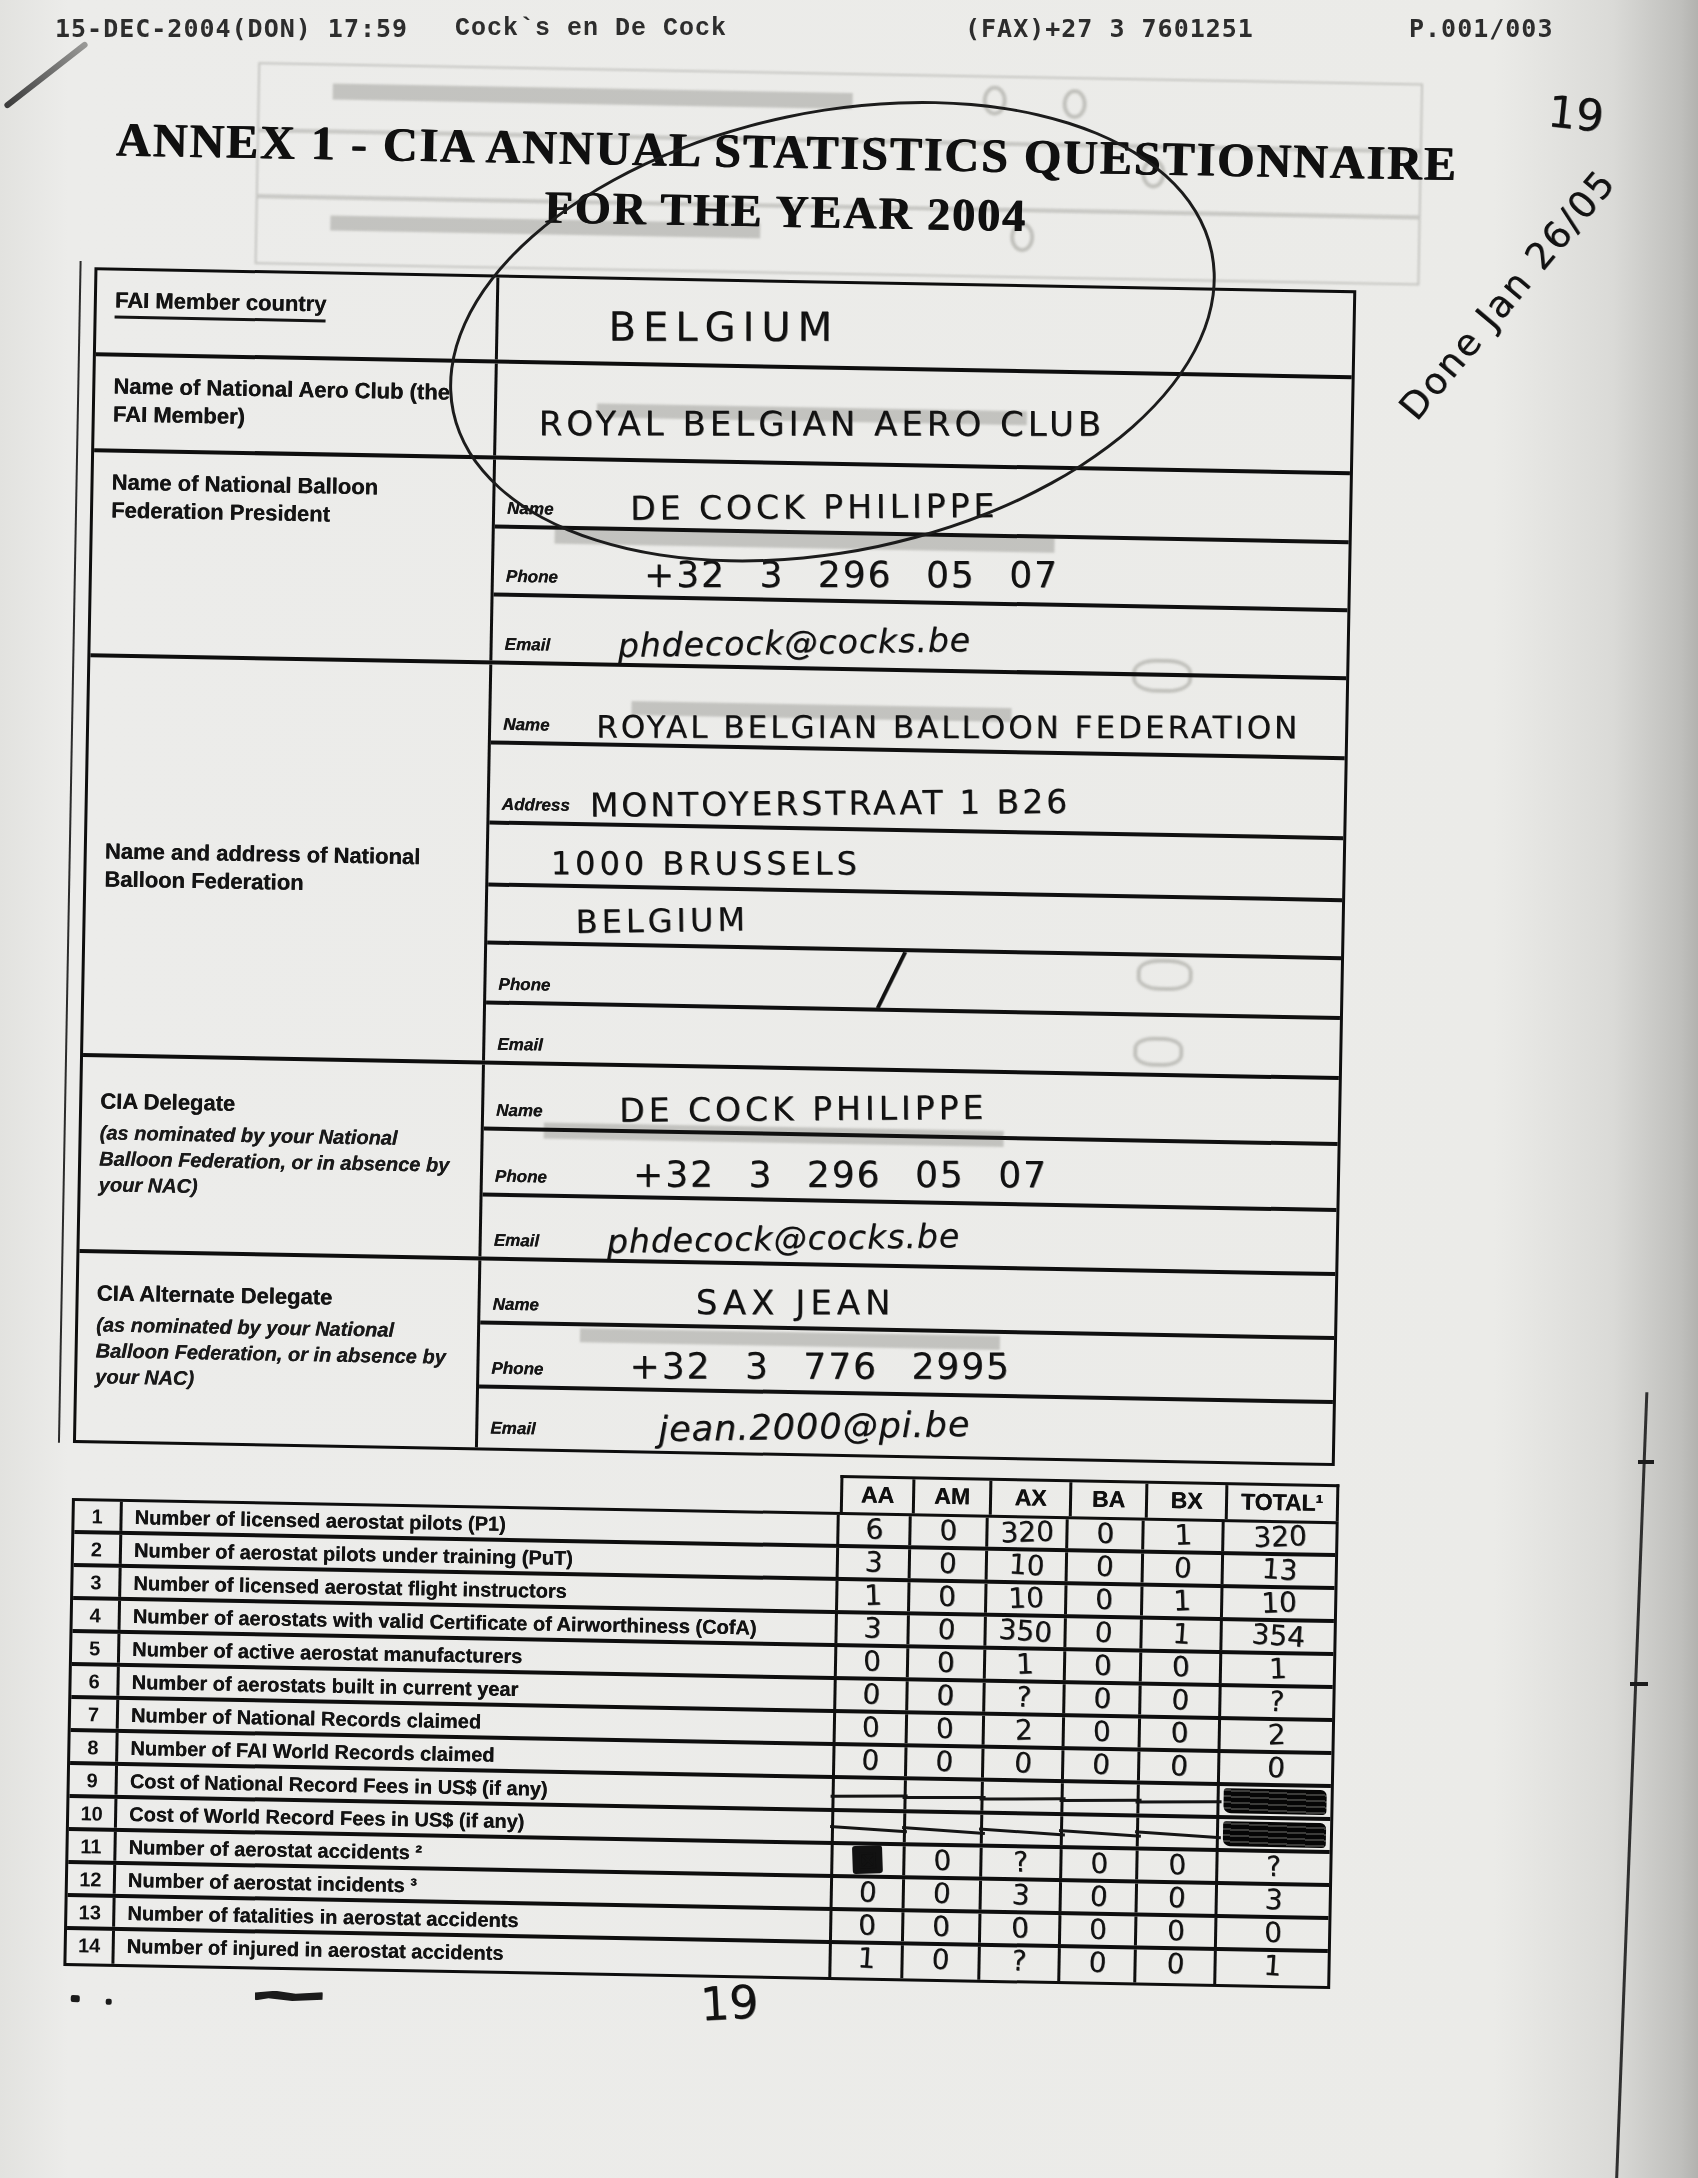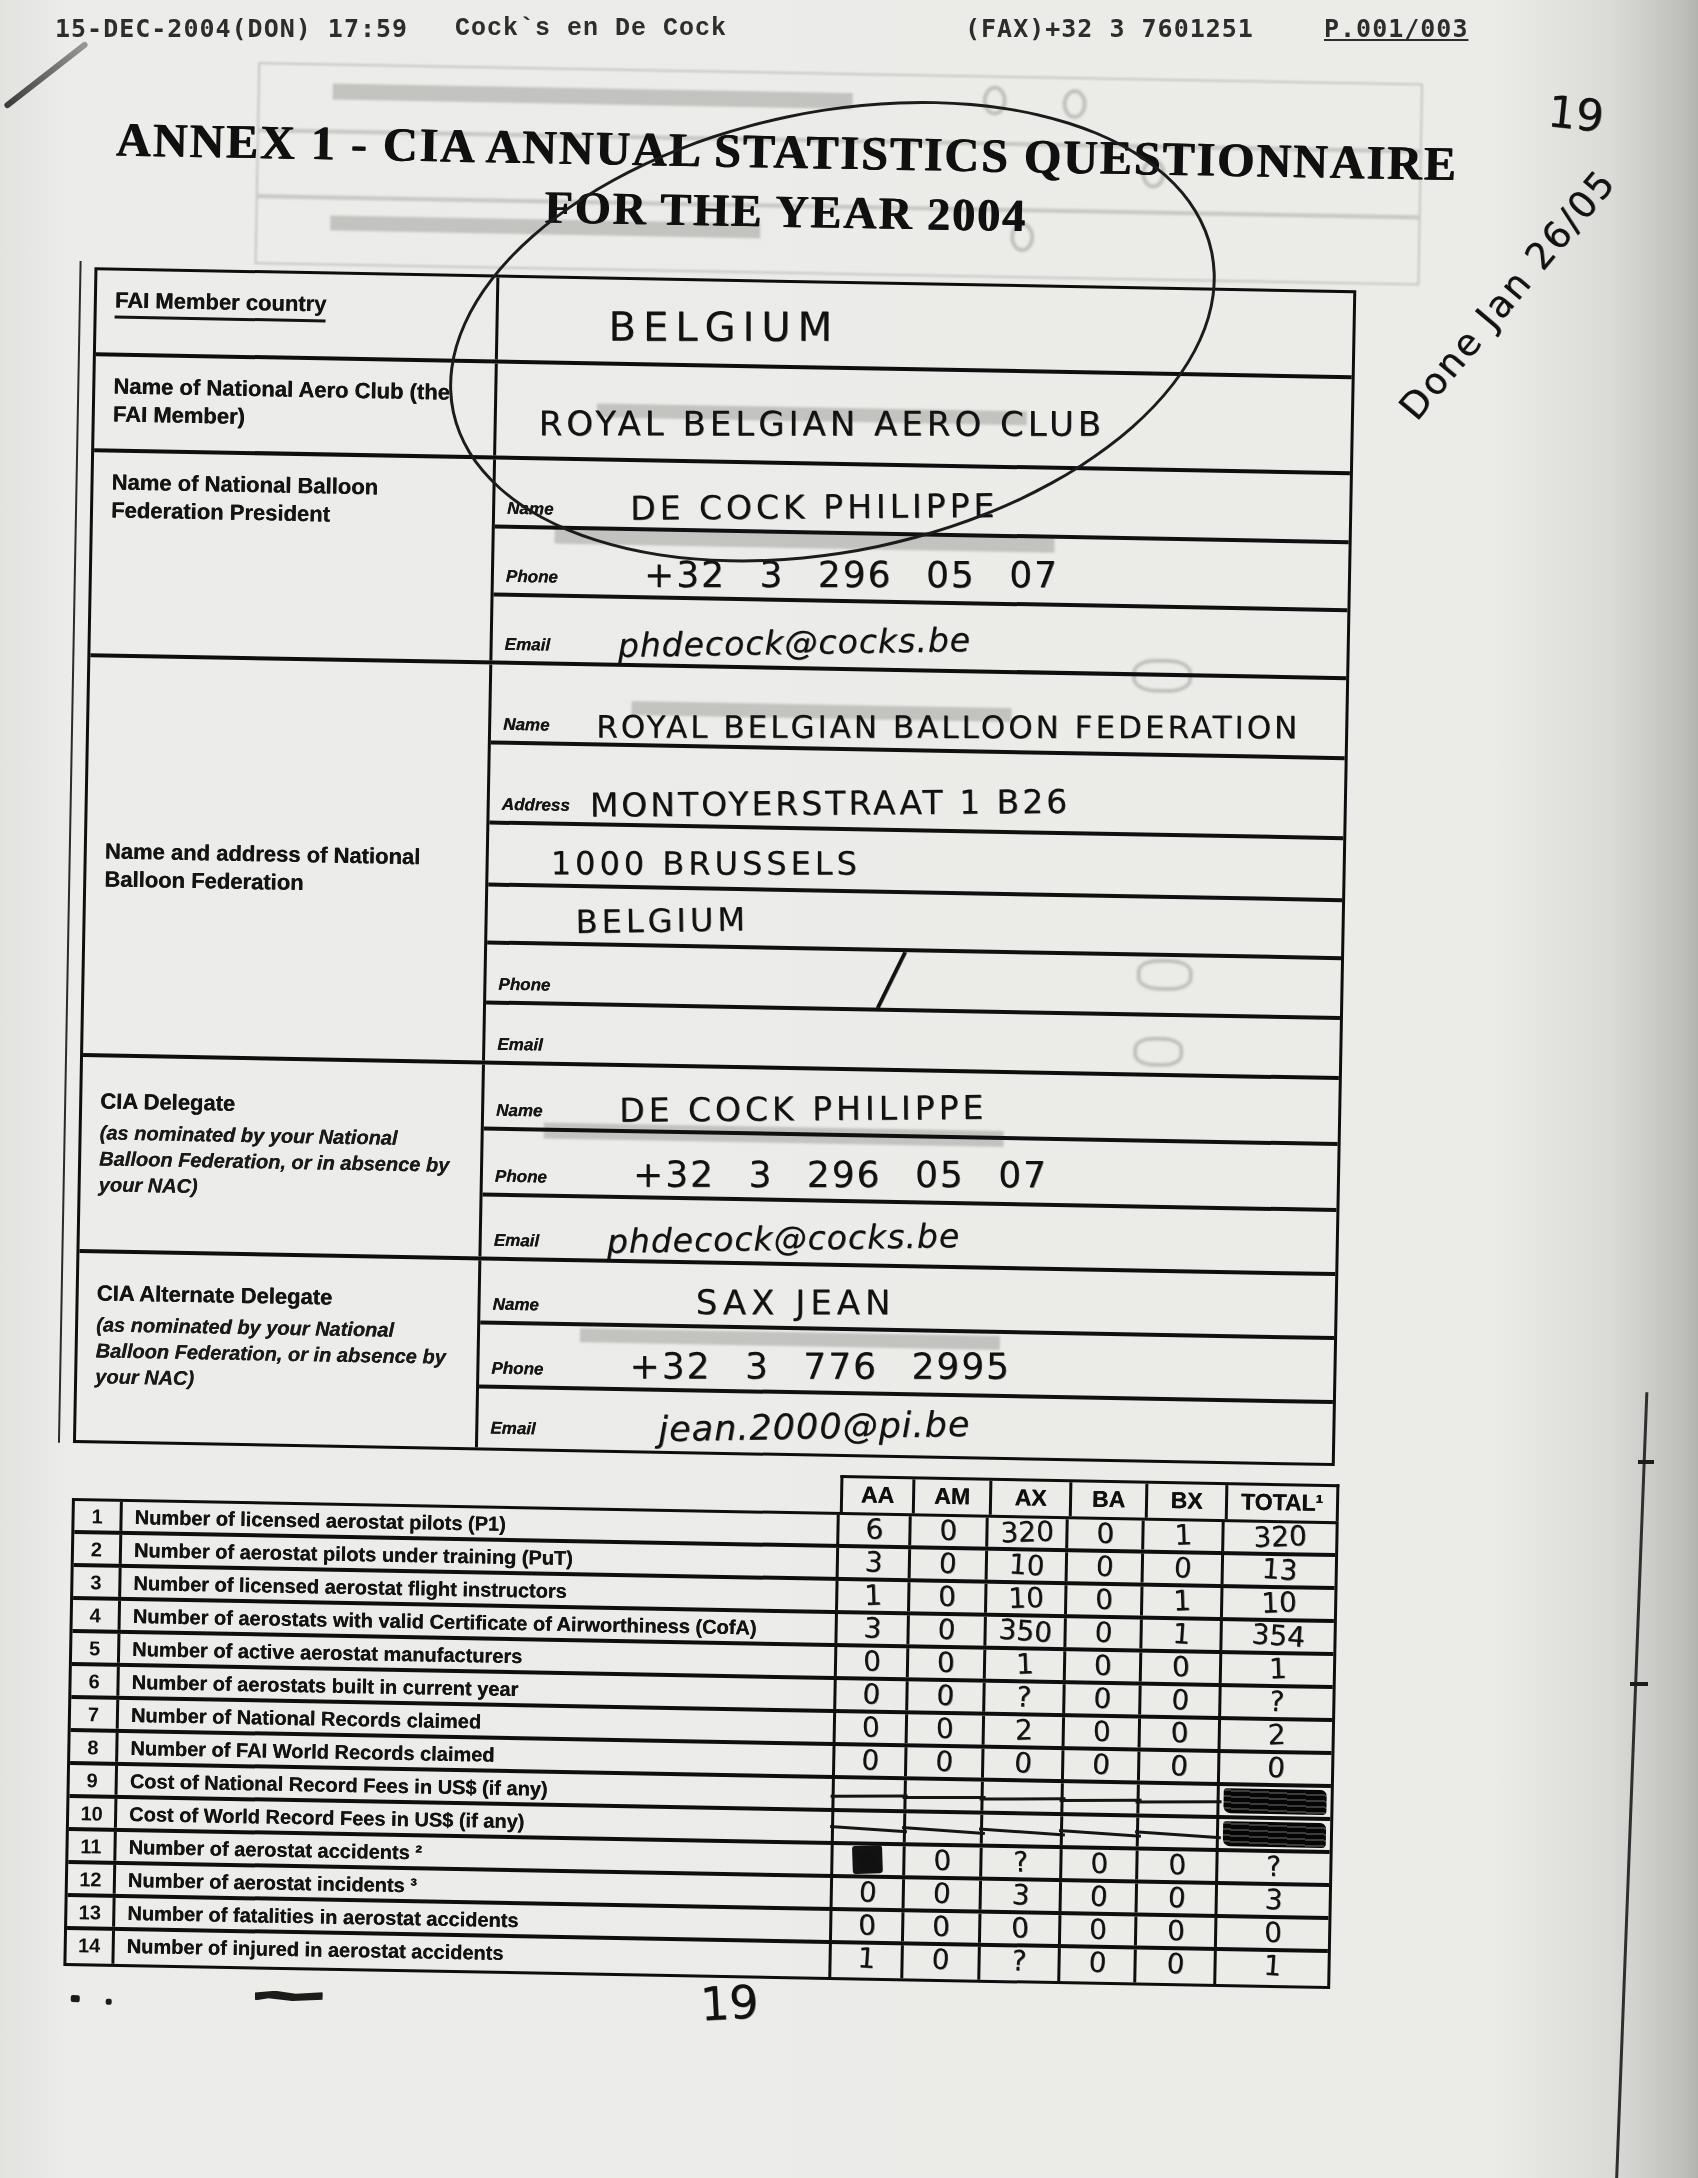--- a/index.html
+++ b/index.html
@@ -105,22 +105,22 @@
 
   .ghost{ background:rgba(110,110,104,.32); filter:blur(1.3px); }
   .ghost-box{ border:2px solid rgba(110,110,104,.30); filter:blur(.8px); }
   .ghost-circ{ border:4px solid rgba(110,110,104,.34); border-radius:50%; filter:blur(1.2px); }
 </style>
 </head>
 <body>
 
 <div class="abs fax" style="left:55px;">15-DEC-2004(DON) 17:59</div>
 <div class="abs fax" style="left:455px;font-family:Liberation Mono, monospace;">Cock`s en De Cock</div>
-<div class="abs fax" style="left:965px;">(FAX)+32 3 7601251</div>
-<div class="abs fax" style="left:1324px;text-decoration:underline;">P.001/003</div>
+<div class="abs fax" style="left:965px;">(FAX)+27 3 7601251</div>
+<div class="abs fax" style="left:1409px;">P.001/003</div>
 
 <div class="abs pen-mark"></div>
 
 <div id="doc">
 
   <div class="abs ghost-box" style="left:255px;top:60px;width:1165px;height:68px;"></div>
   <div class="abs ghost-box" style="left:255px;top:128px;width:1165px;height:66px;"></div>
   <div class="abs ghost-box" style="left:255px;top:194px;width:1165px;height:68px;"></div>
   <div class="abs ghost" style="left:330px;top:80px;width:520px;height:16px;"></div>
   <div class="abs ghost" style="left:330px;top:212px;width:430px;height:15px;"></div>

